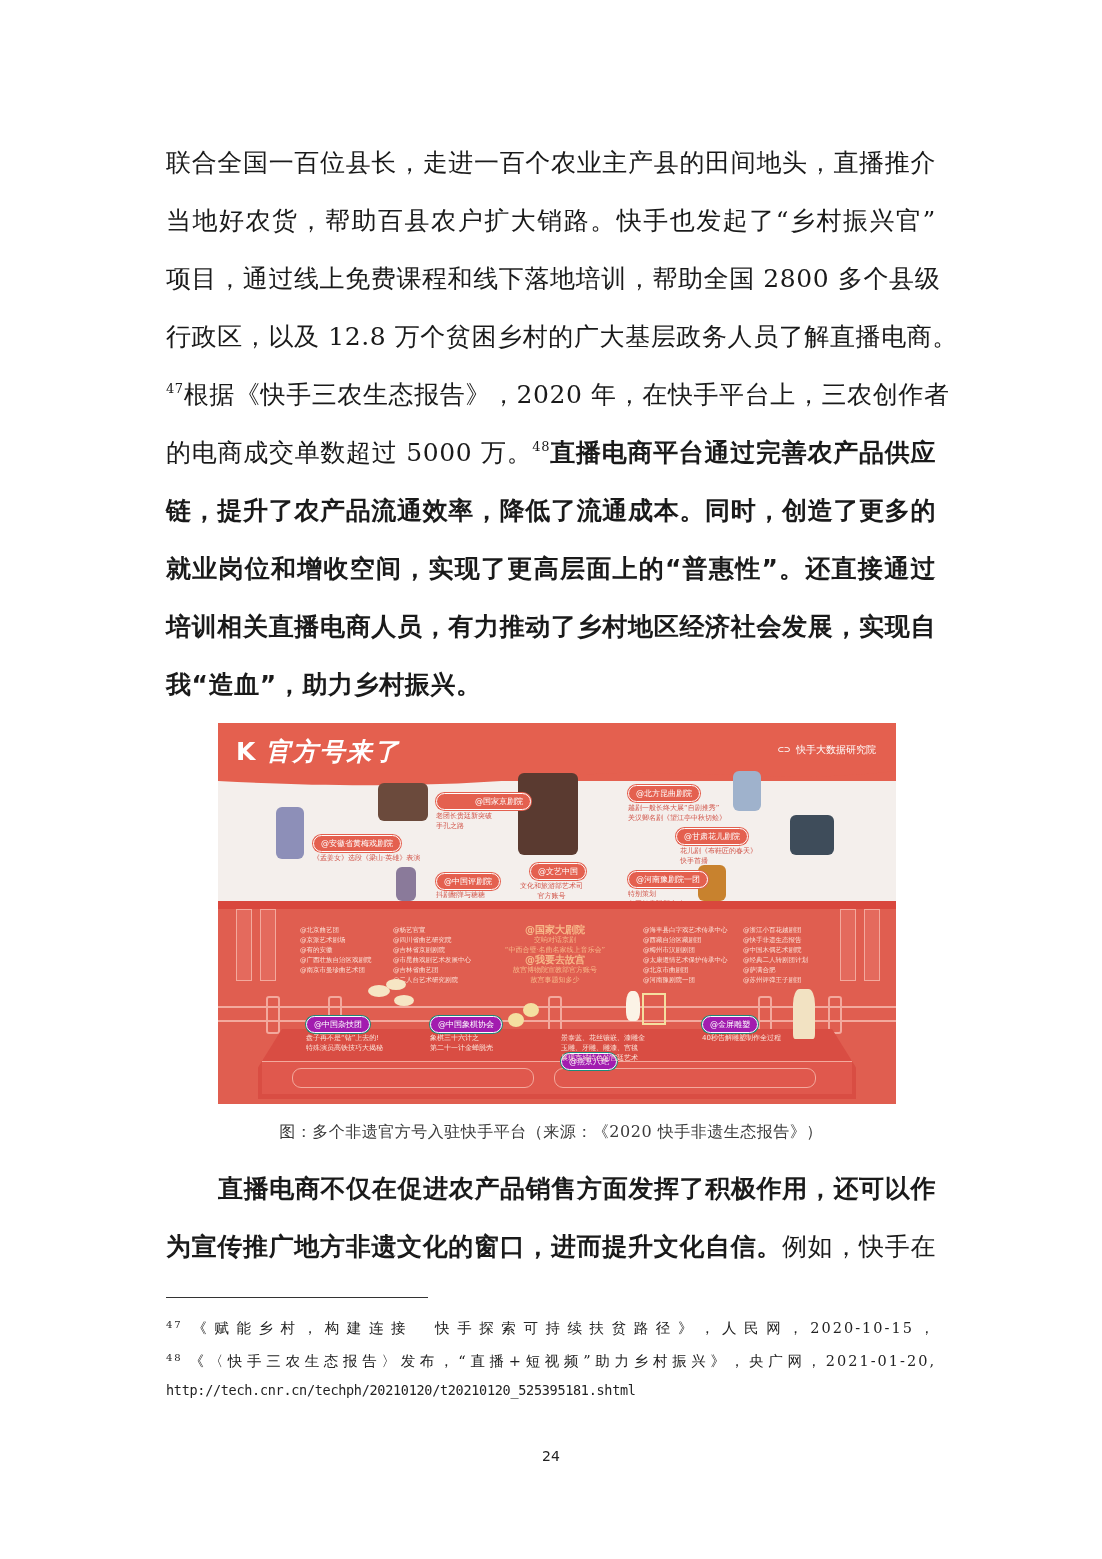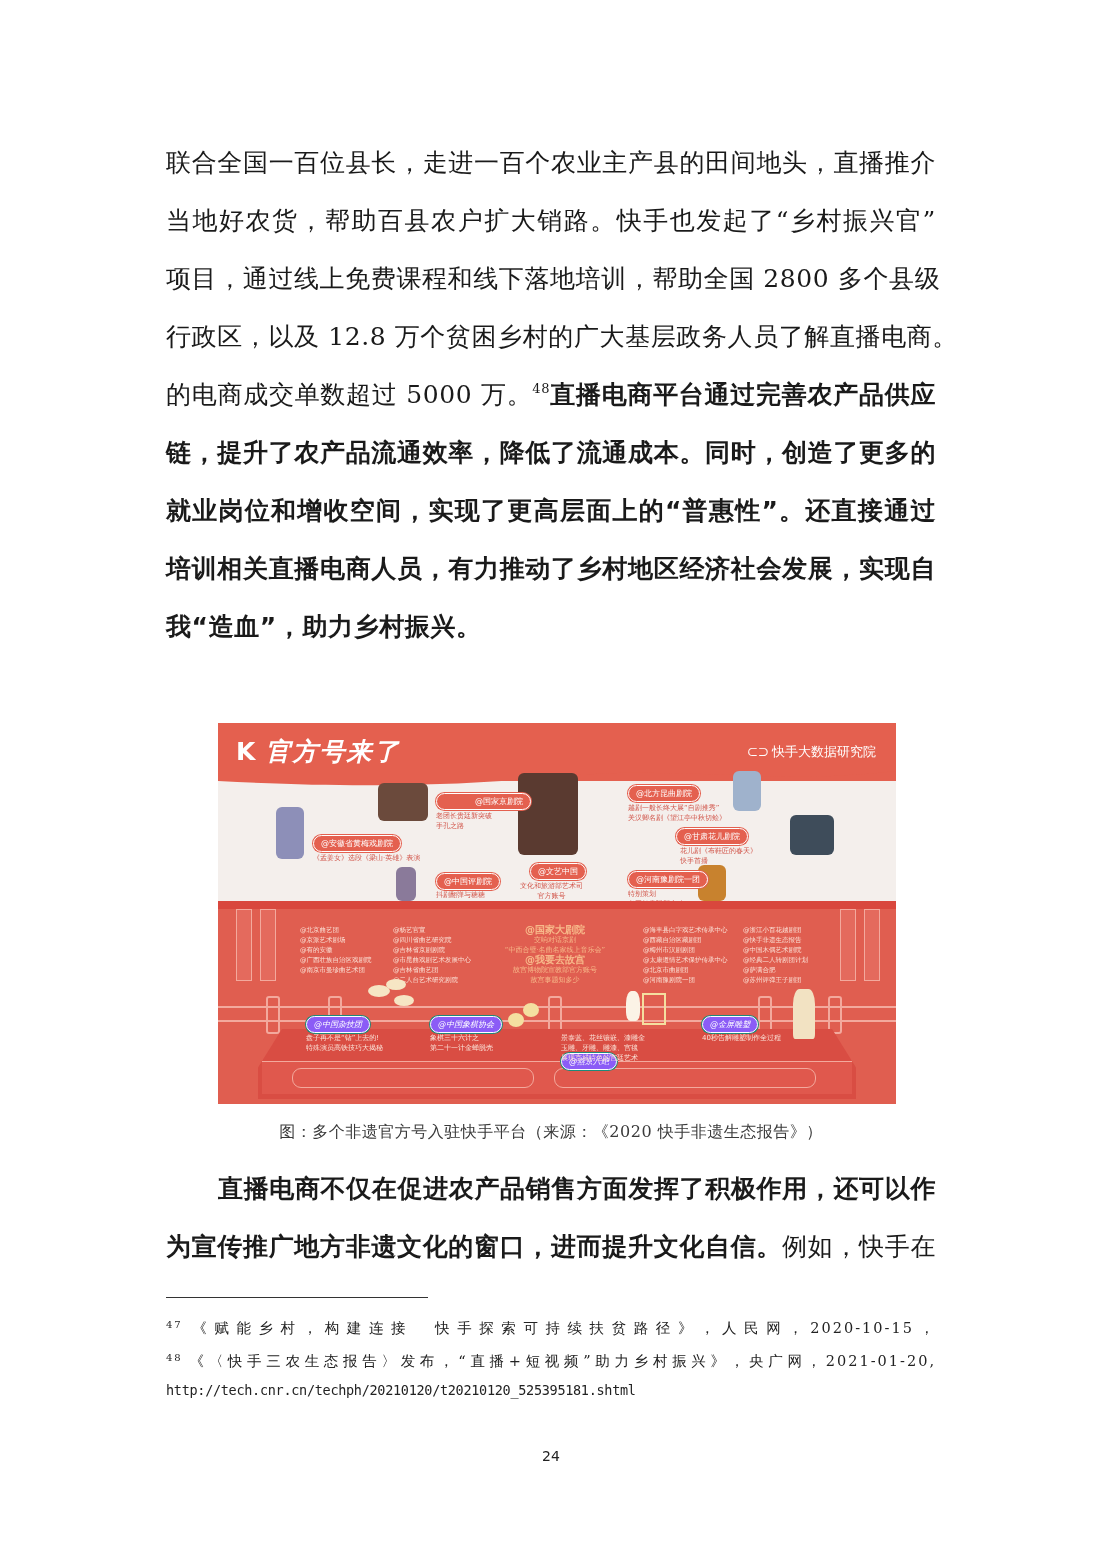--- a/index.html
+++ b/index.html
@@ -30,29 +30,29 @@
   .fig-wave {
     position: absolute; left: 0; top: 40px; width: 678px; height: 30px;
   }
   .fig-title {
     position: absolute; left: 18px; top: 12px; color: #fff; font-weight: bold;
     font-family: "DejaVu Sans", "Liberation Sans", sans-serif; font-size: 25px; font-style: italic;
     letter-spacing: 2px;
   }
   .fig-title .logo { display: inline-block; margin-right: 8px; font-style: normal; }
   .fig-brand {
-    position: absolute; right: 20px; top: 20px; color: #fff; font-size: 13px;
-    font-family: Liberation Serif, serif;
+    position: absolute; right: 20px; top: 20px; color: #fff; font-size: 10px;
+    font-family: Liberation Mono, monospace;
   }
   .tag {
     position: absolute; background: #e4604f; color: #fff; border-radius: 10px;
     font-size: 8px; padding: 2px 7px; font-family: "DejaVu Sans", "Liberation Sans", sans-serif;
     white-space: nowrap; border: 1px solid #fff; box-shadow: 0 0 0 1px #e4604f;
   }
-  .tag.green { background: #8b5cf6; box-shadow: 0 0 0 1px #1d8a7a; font-style: italic; }
+  .tag.green { background: #a21caf; box-shadow: 0 0 0 1px #1d8a7a; }
   .desc {
     position: absolute; color: #d1554a; font-size: 7px; line-height: 10px;
     font-family: "DejaVu Sans", "Liberation Sans", sans-serif; white-space: nowrap;
   }
   .desc.light { color: #fbe3d8; }
   .figure-person {
     position: absolute; border-radius: 6px;
   }
   .stage {
     position: absolute; left: 0; top: 178px; width: 678px; height: 203px;
@@ -110,20 +110,23 @@
 </head>
 <body>
 
 <div class="page">
 
   <div class="body-text" style="top:134px;">
     <span class="line">联合全国一百位县长，走进一百个农业主产县的田间地头，直播推介</span>
     <span class="line">当地好农货，帮助百县农户扩大销路。快手也发起了“乡村振兴官”</span>
     <span class="line">项目，通过线上免费课程和线下落地培训，帮助全国 2800 多个县级</span>
     <span class="line">行政区，以及 12.8 万个贫困乡村的广大基层政务人员了解直播电商。</span>
+    <span class="line">
+      <sup>47</sup><span>根据《快手三农生态报告》，2020 年，在快手平台上，三农创作者</span>
+    </span>
     <span class="line">
       <span>的电商成交单数超过 5000 万。</span><sup>48</sup><span class="bold">直播电商平台通过完善农产品供应</span>
     </span>
     <span class="line bold">链，提升了农产品流通效率，降低了流通成本。同时，创造了更多的</span>
     <span class="line bold">就业岗位和增收空间，实现了更高层面上的“普惠性”。还直接通过</span>
     <span class="line bold">培训相关直播电商人员，有力推动了乡村地区经济社会发展，实现自</span>
     <span class="line bold" style="text-align-last:left;">我“造血”，助力乡村振兴。</span>
   </div>
 
   <div class="figure">

